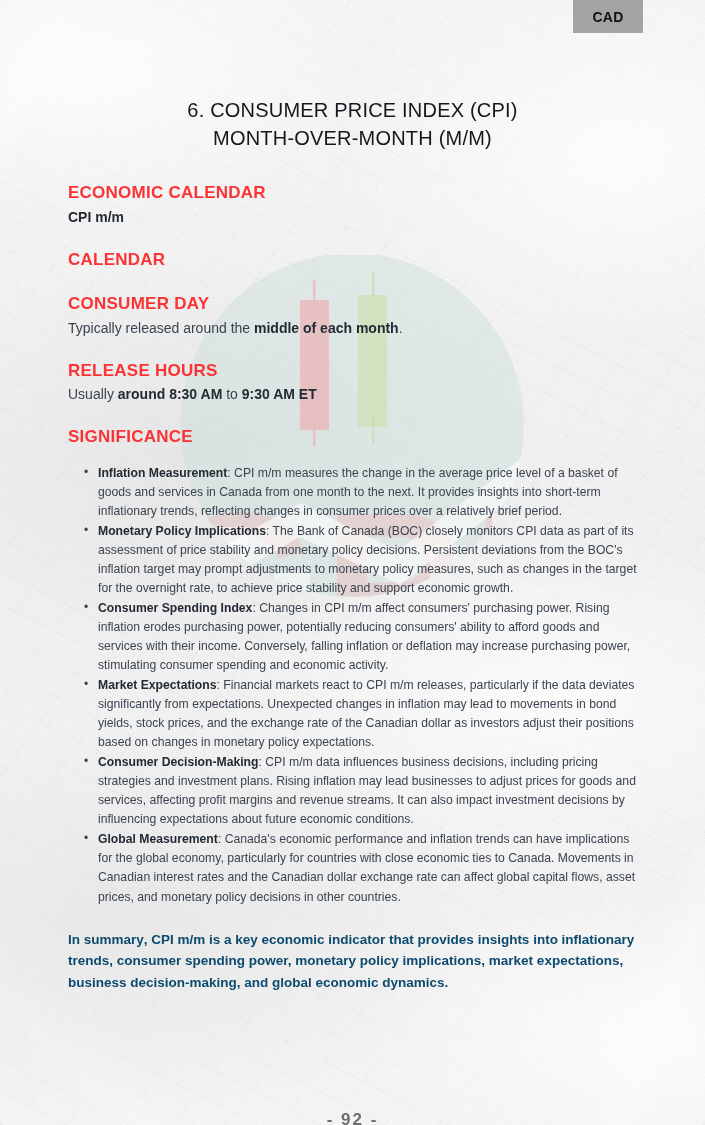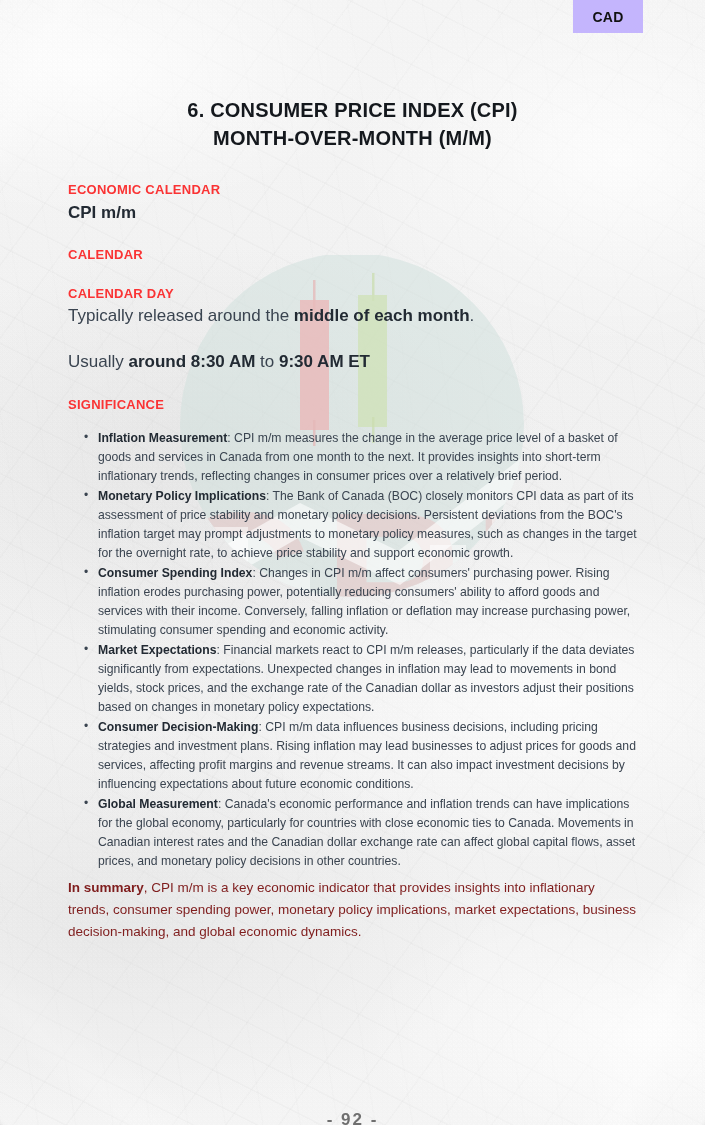--- a/index.html
+++ b/index.html
@@ -54,21 +54,21 @@
     width: 705px; height: 420px;
     pointer-events: none;
     opacity: .95;
   }
 
   
   .currency-badge {
     position: absolute;
     top: 0; left: 573px;
     width: 70px; height: 33px;
-    background: #c4b5fd;
+    background: #a3a3a3;
     color: #111;
     font-size: 14px;
     font-weight: 700;
     letter-spacing: .3px;
     display: flex;
     align-items: center;
     justify-content: center;
   }
 
   
@@ -76,46 +76,46 @@
     position: absolute;
     inset: 0;
   }
 
   .doc-title {
     position: absolute;
     top: 96px;
     left: 0; right: 0;
     text-align: center;
     font-size: 20px;
-    font-weight: 700;
+    font-weight: 400;
     letter-spacing: .2px;
     line-height: 1.42;
     color: #14181d;
   }
 
   .body-col {
     position: absolute;
     left: 68px;
     top: 180px;
     width: 570px;
   }
 
   .section { margin-bottom: 0; }
 
   .section-label {
     color: #fa3334;
-    font-size: 13px;
+    font-size: 17px;
     font-weight: 700;
     letter-spacing: .25px;
     line-height: 1.5;
   }
 
   .section-body {
     color: #3a4450;
-    font-size: 17px;
+    font-size: 14px;
     line-height: 1.58;
   }
   .section-body b, .para b, .bullets b { color: #222a33; font-weight: 700; }
 
   .gap { height: 19px; }
 
   .para {
     color: #3a4450;
     font-size: 13.5px;
     line-height: 1.62;
@@ -137,24 +137,25 @@
   .bullets li::before {
     content: "•";
     position: absolute;
     left: -4px;
     top: -1px;
     color: #3a4450;
     font-size: 12px;
   }
 
   .summary {
-    margin-top: 6px;
-    color: #7f1d1d;
+    margin-top: 22px;
+    color: #0c4a6e;
     font-size: 13.5px;
     line-height: 1.62;
+    font-weight: bold;
   }
 
   .page-number {
     position: absolute;
     left: 0; right: 0;
     top: 1078px;
     text-align: center;
     color: #6f6f6f;
     font-size: 17px;
     font-weight: 700;
@@ -221,26 +222,27 @@
       <div class="section-body"><b>CPI m/m</b></div>
     </div>
     <div class="gap"></div>
 
     <div class="section">
       <div class="section-label">CALENDAR</div>
     </div>
     <div class="gap"></div>
 
     <div class="section">
-      <div class="section-label">CALENDAR DAY</div>
+      <div class="section-label">CONSUMER DAY</div>
       <div class="section-body">Typically released around the <b>middle of each month</b>.</div>
     </div>
     <div class="gap"></div>
 
     <div class="section">
+      <div class="section-label">RELEASE HOURS</div>
       <div class="section-body">Usually <b>around 8:30 AM</b> to <b>9:30 AM ET</b></div>
     </div>
     <div class="gap"></div>
 
     <div class="section">
       <div class="section-label">SIGNIFICANCE</div>
 
       <ul class="bullets">
         <li>
           <b>Inflation Measurement</b><span>: CPI m/m measures the change in the average price level of a basket of goods and services in Canada from one month to the next. It provides insights into short-term inflationary trends, reflecting changes in consumer prices over a relatively brief period.</span>

